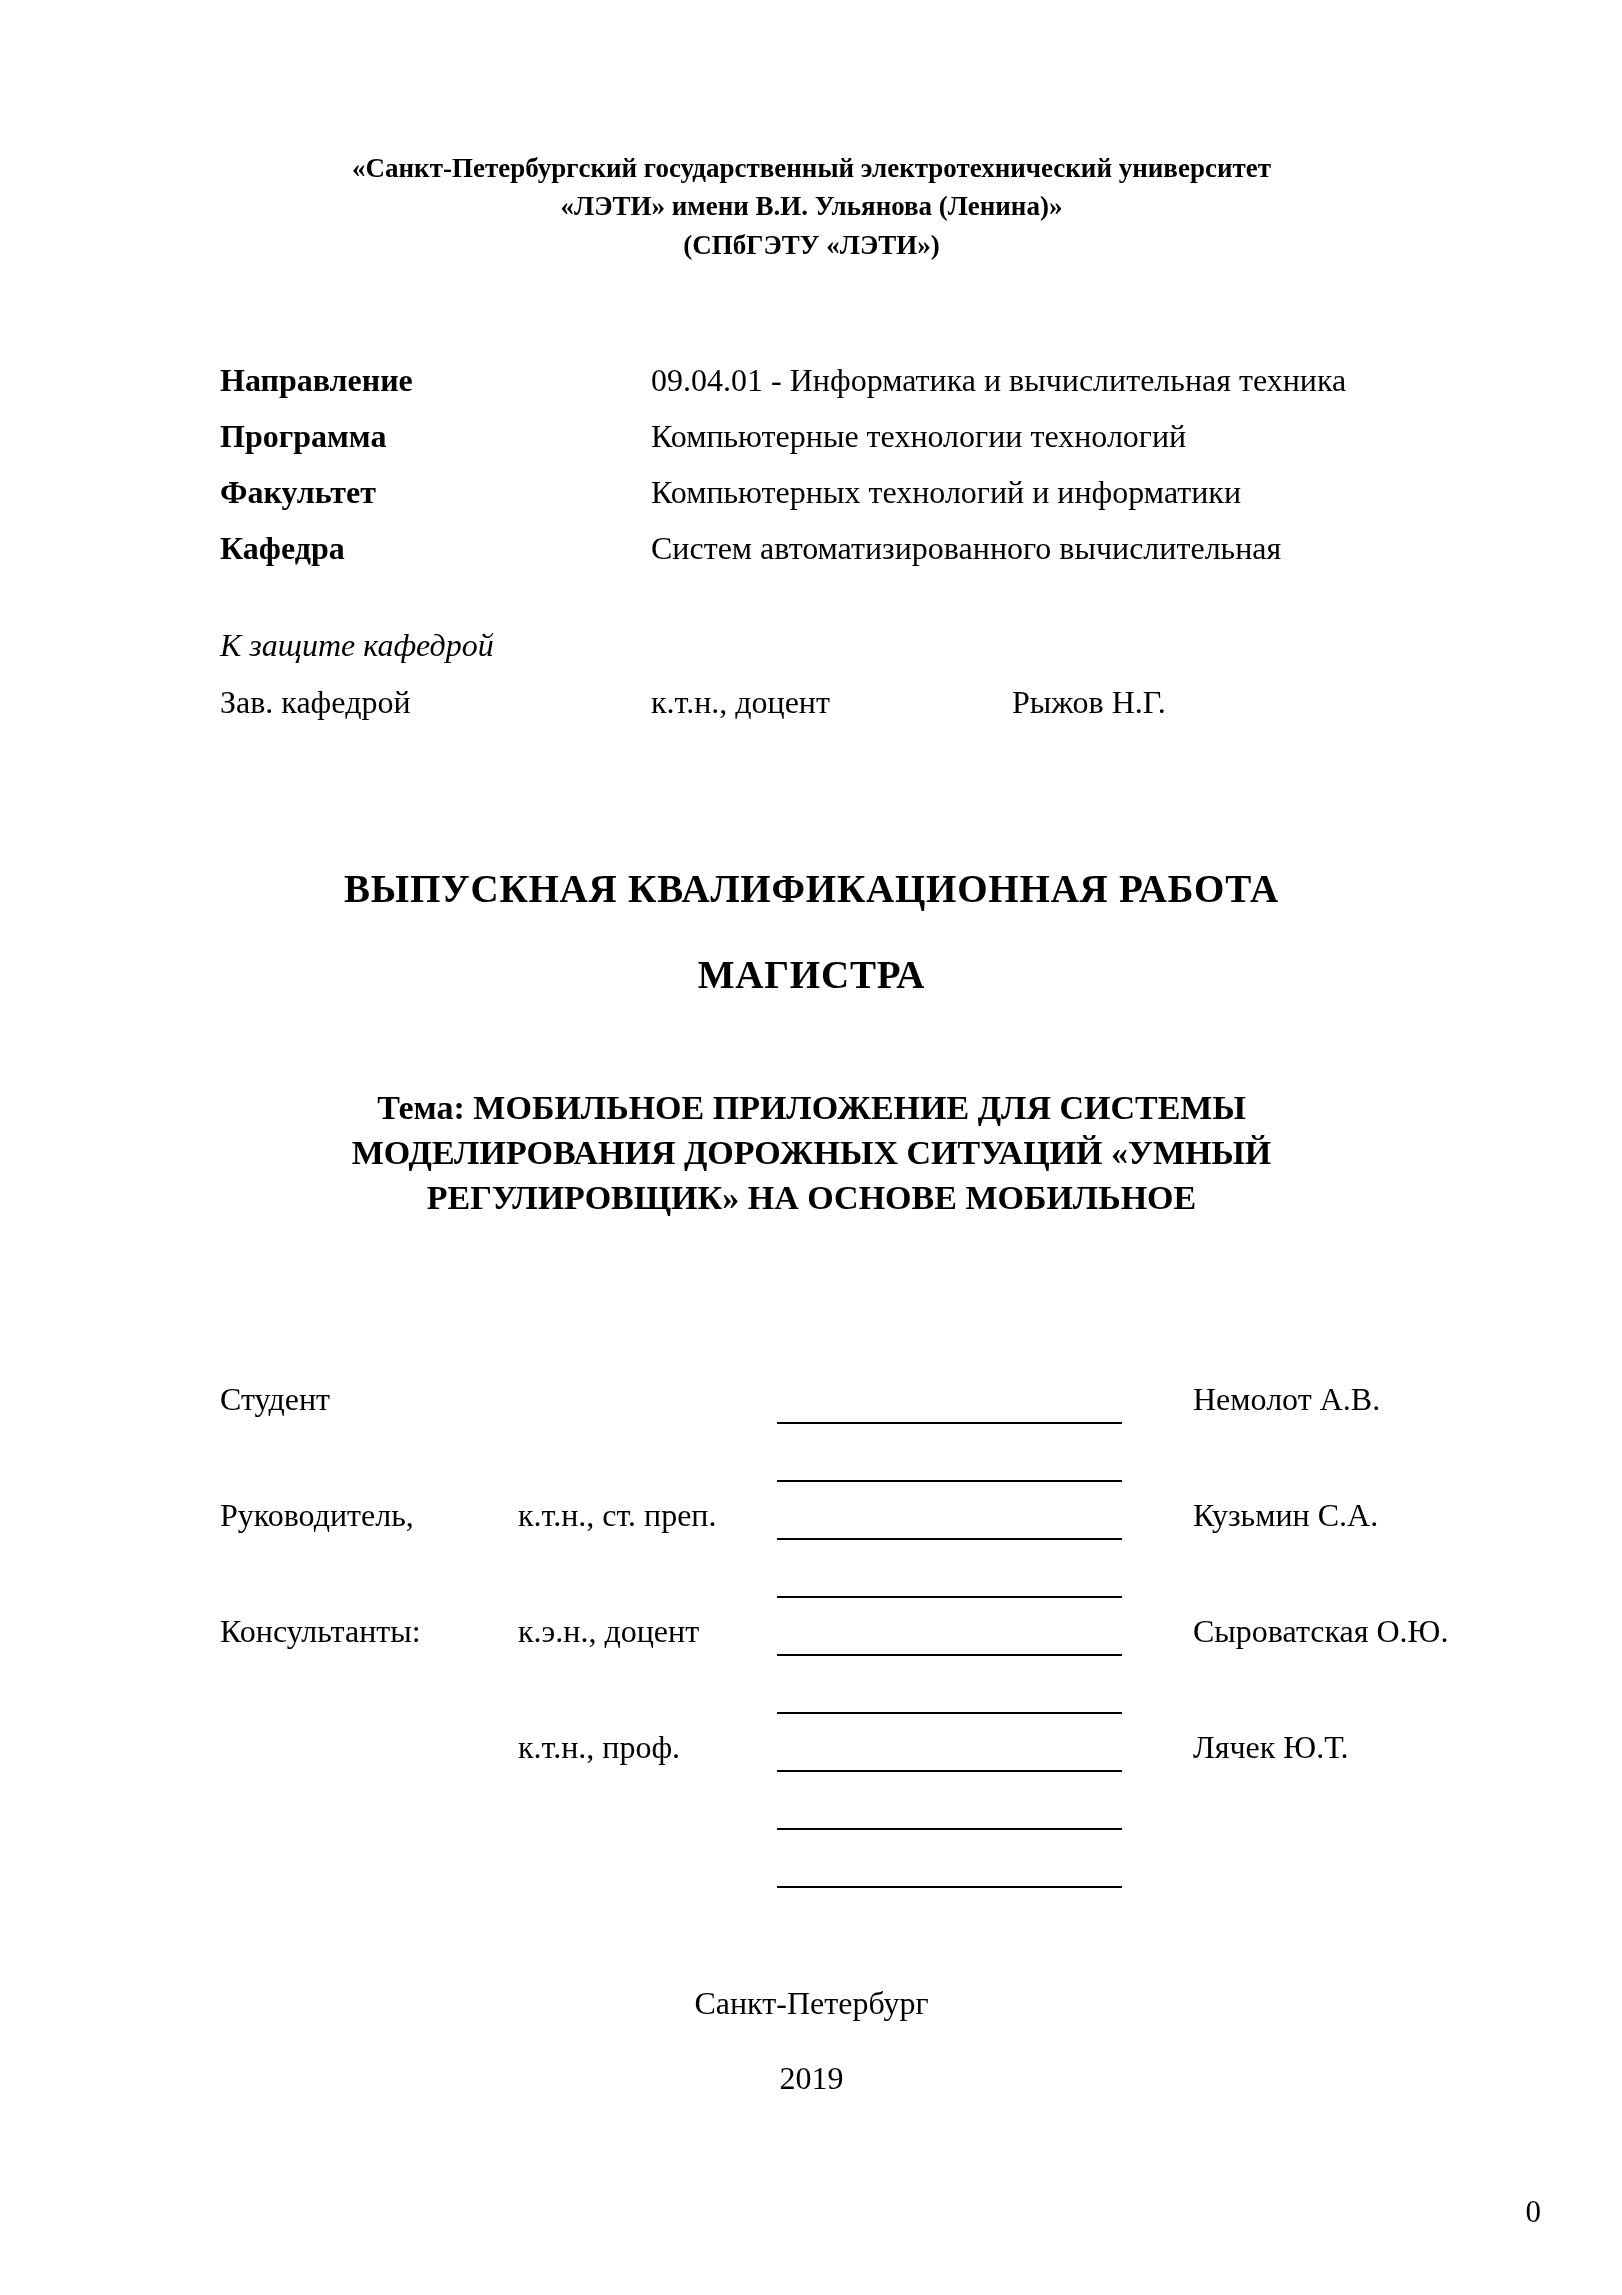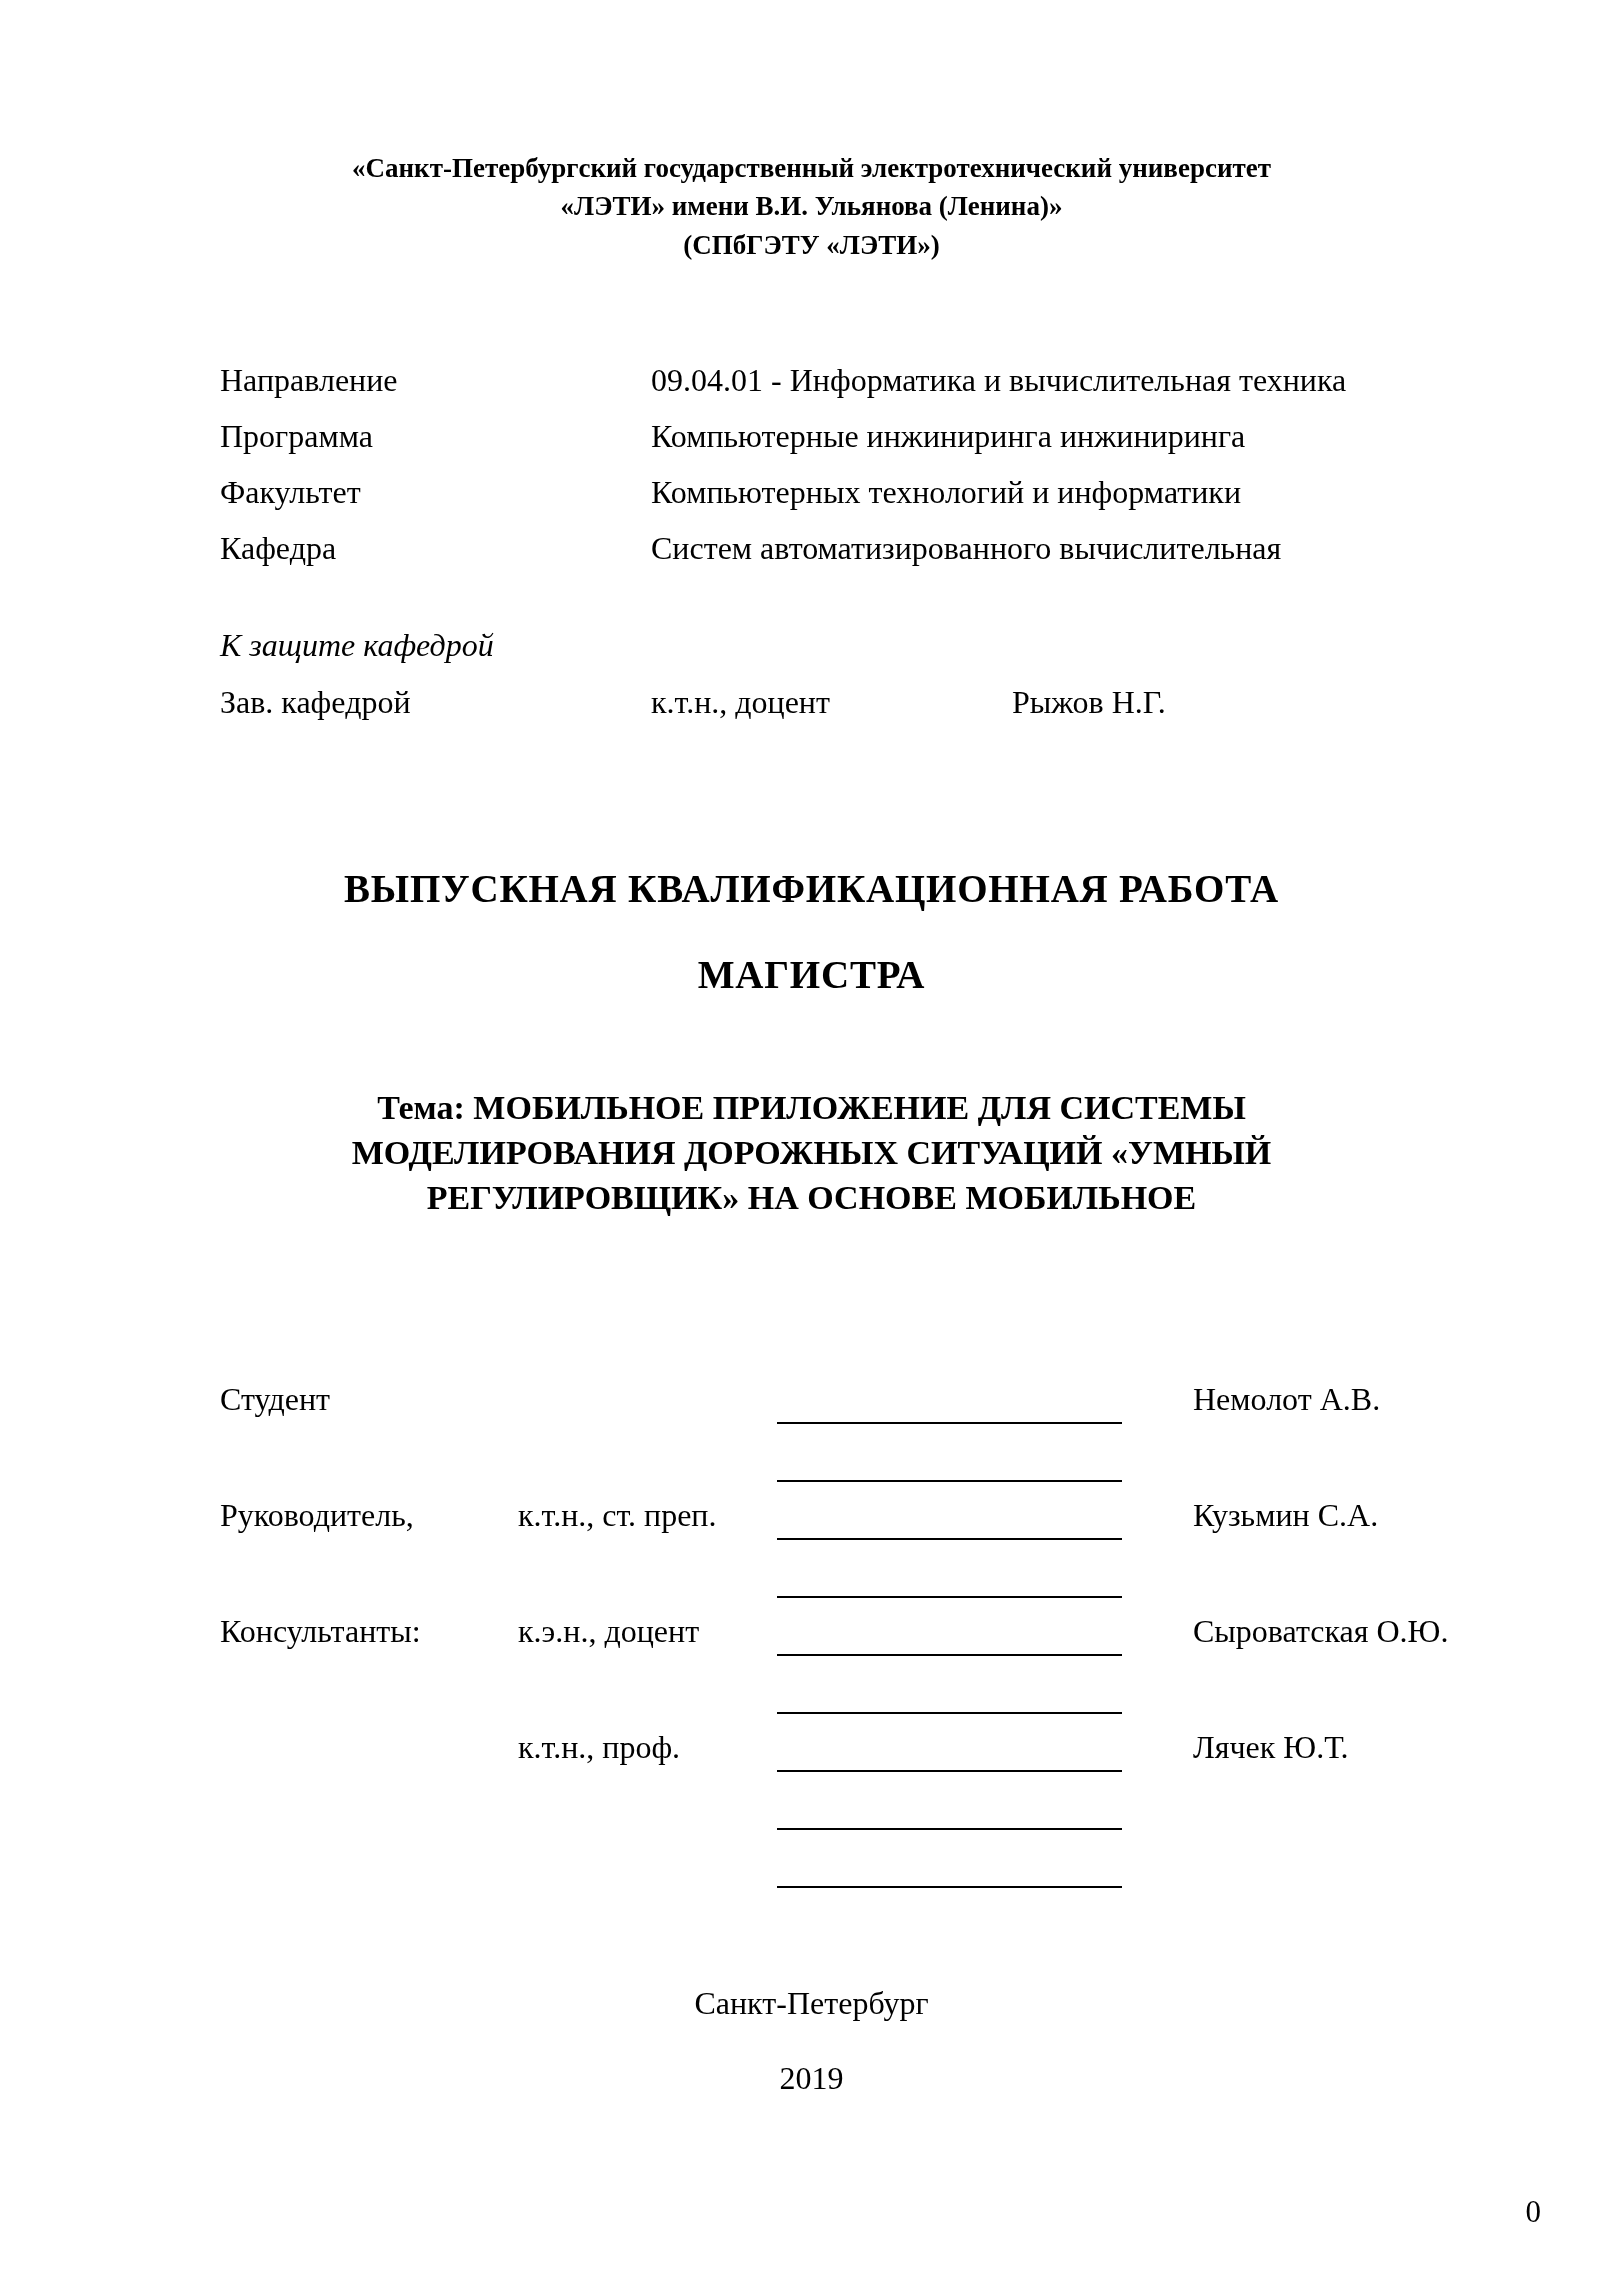--- a/index.html
+++ b/index.html
@@ -37,21 +37,21 @@
     left: 220px;
     right: 118px;
   }
   .info-row {
     display: flex;
     height: 56px;
     align-items: flex-start;
   }
   .info-label {
     flex: 0 0 431px;
-    font-weight: normal;
+    font-weight: bold;
   }
   .info-value {
     flex: 1;
   }
 
   
   .permit {
     position: absolute;
     top: 627px;
     left: 220px;
@@ -156,21 +156,21 @@
     <div>(СПбГЭТУ «ЛЭТИ»)</div>
   </div>
 
   <div class="info">
     <div class="info-row">
       <div class="info-label">Направление</div>
       <div class="info-value">09.04.01 - Информатика и вычислительная техника</div>
     </div>
     <div class="info-row">
       <div class="info-label">Программа</div>
-      <div class="info-value">Компьютерные инжиниринга инжиниринга</div>
+      <div class="info-value">Компьютерные технологии технологий</div>
     </div>
     <div class="info-row">
       <div class="info-label">Факультет</div>
       <div class="info-value">Компьютерных технологий и информатики</div>
     </div>
     <div class="info-row">
       <div class="info-label">Кафедра</div>
       <div class="info-value">Систем автоматизированного вычислительная</div>
     </div>
   </div>

